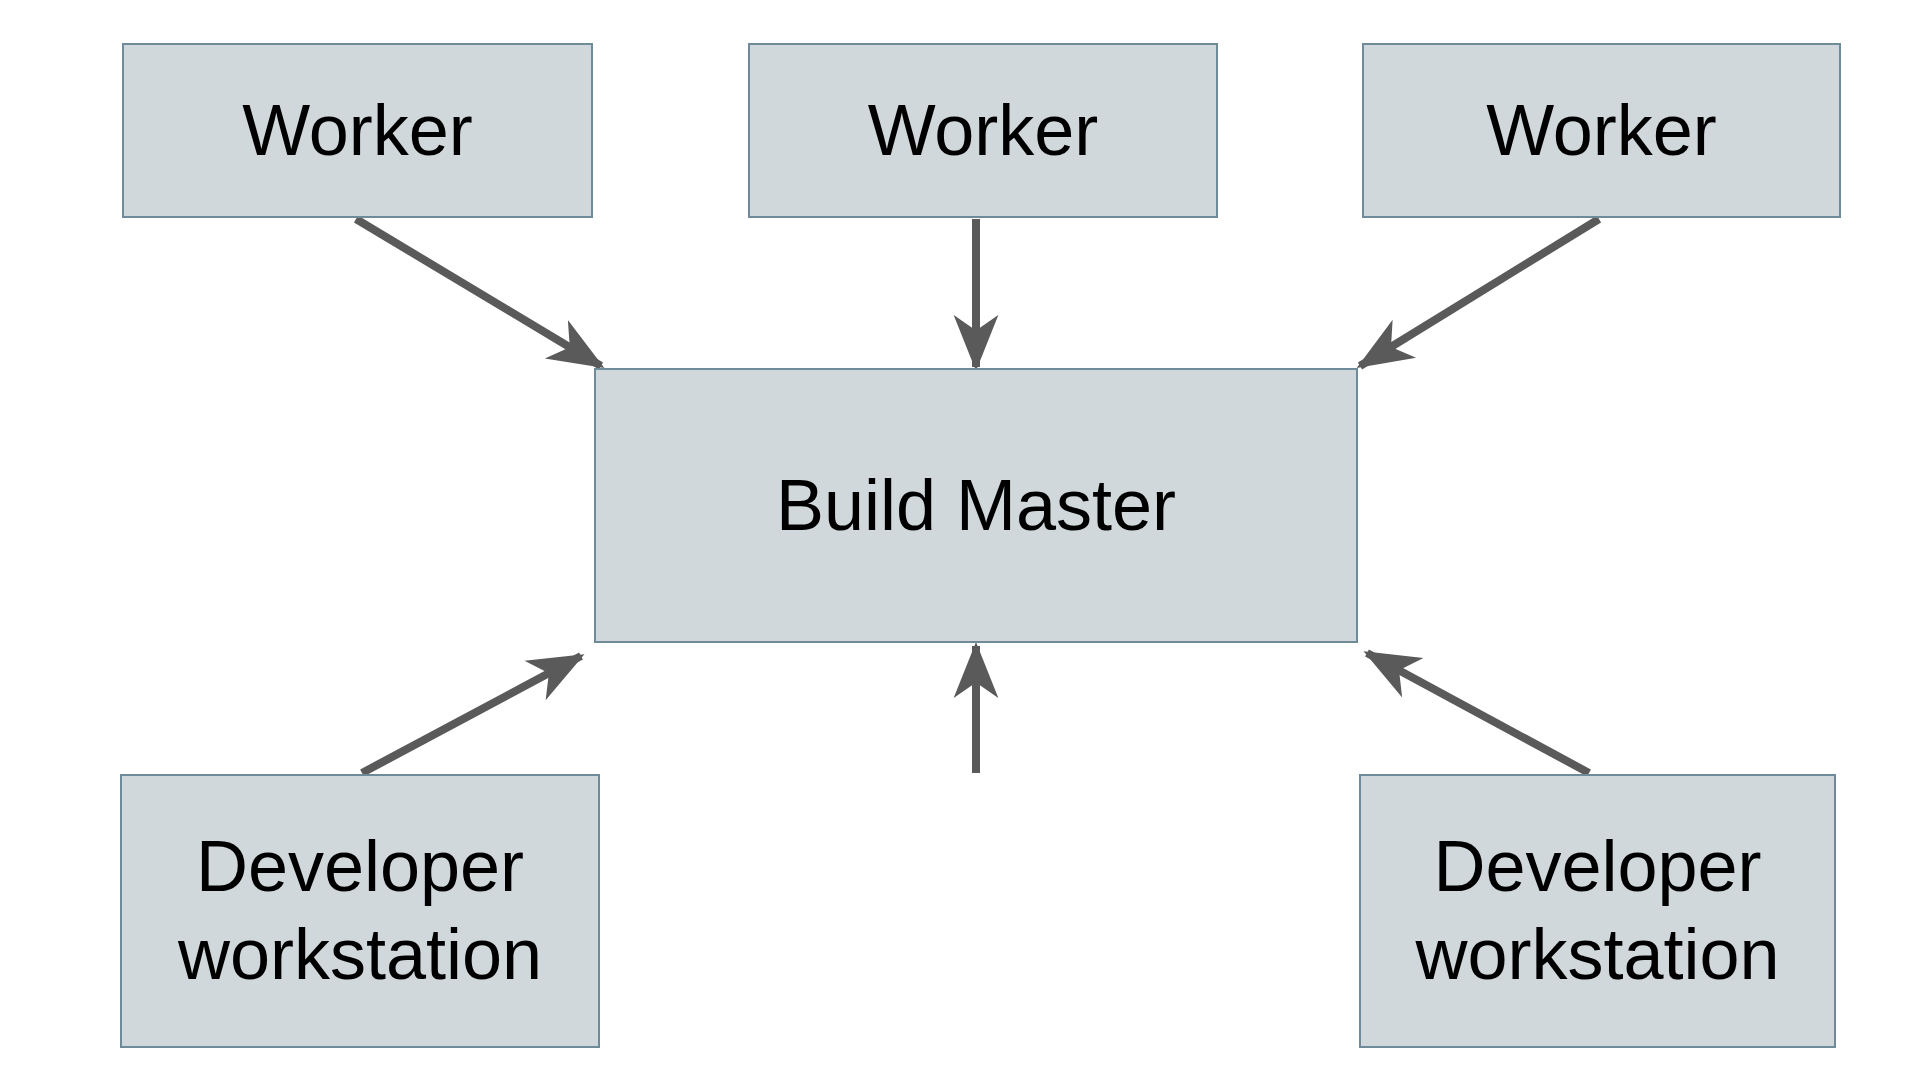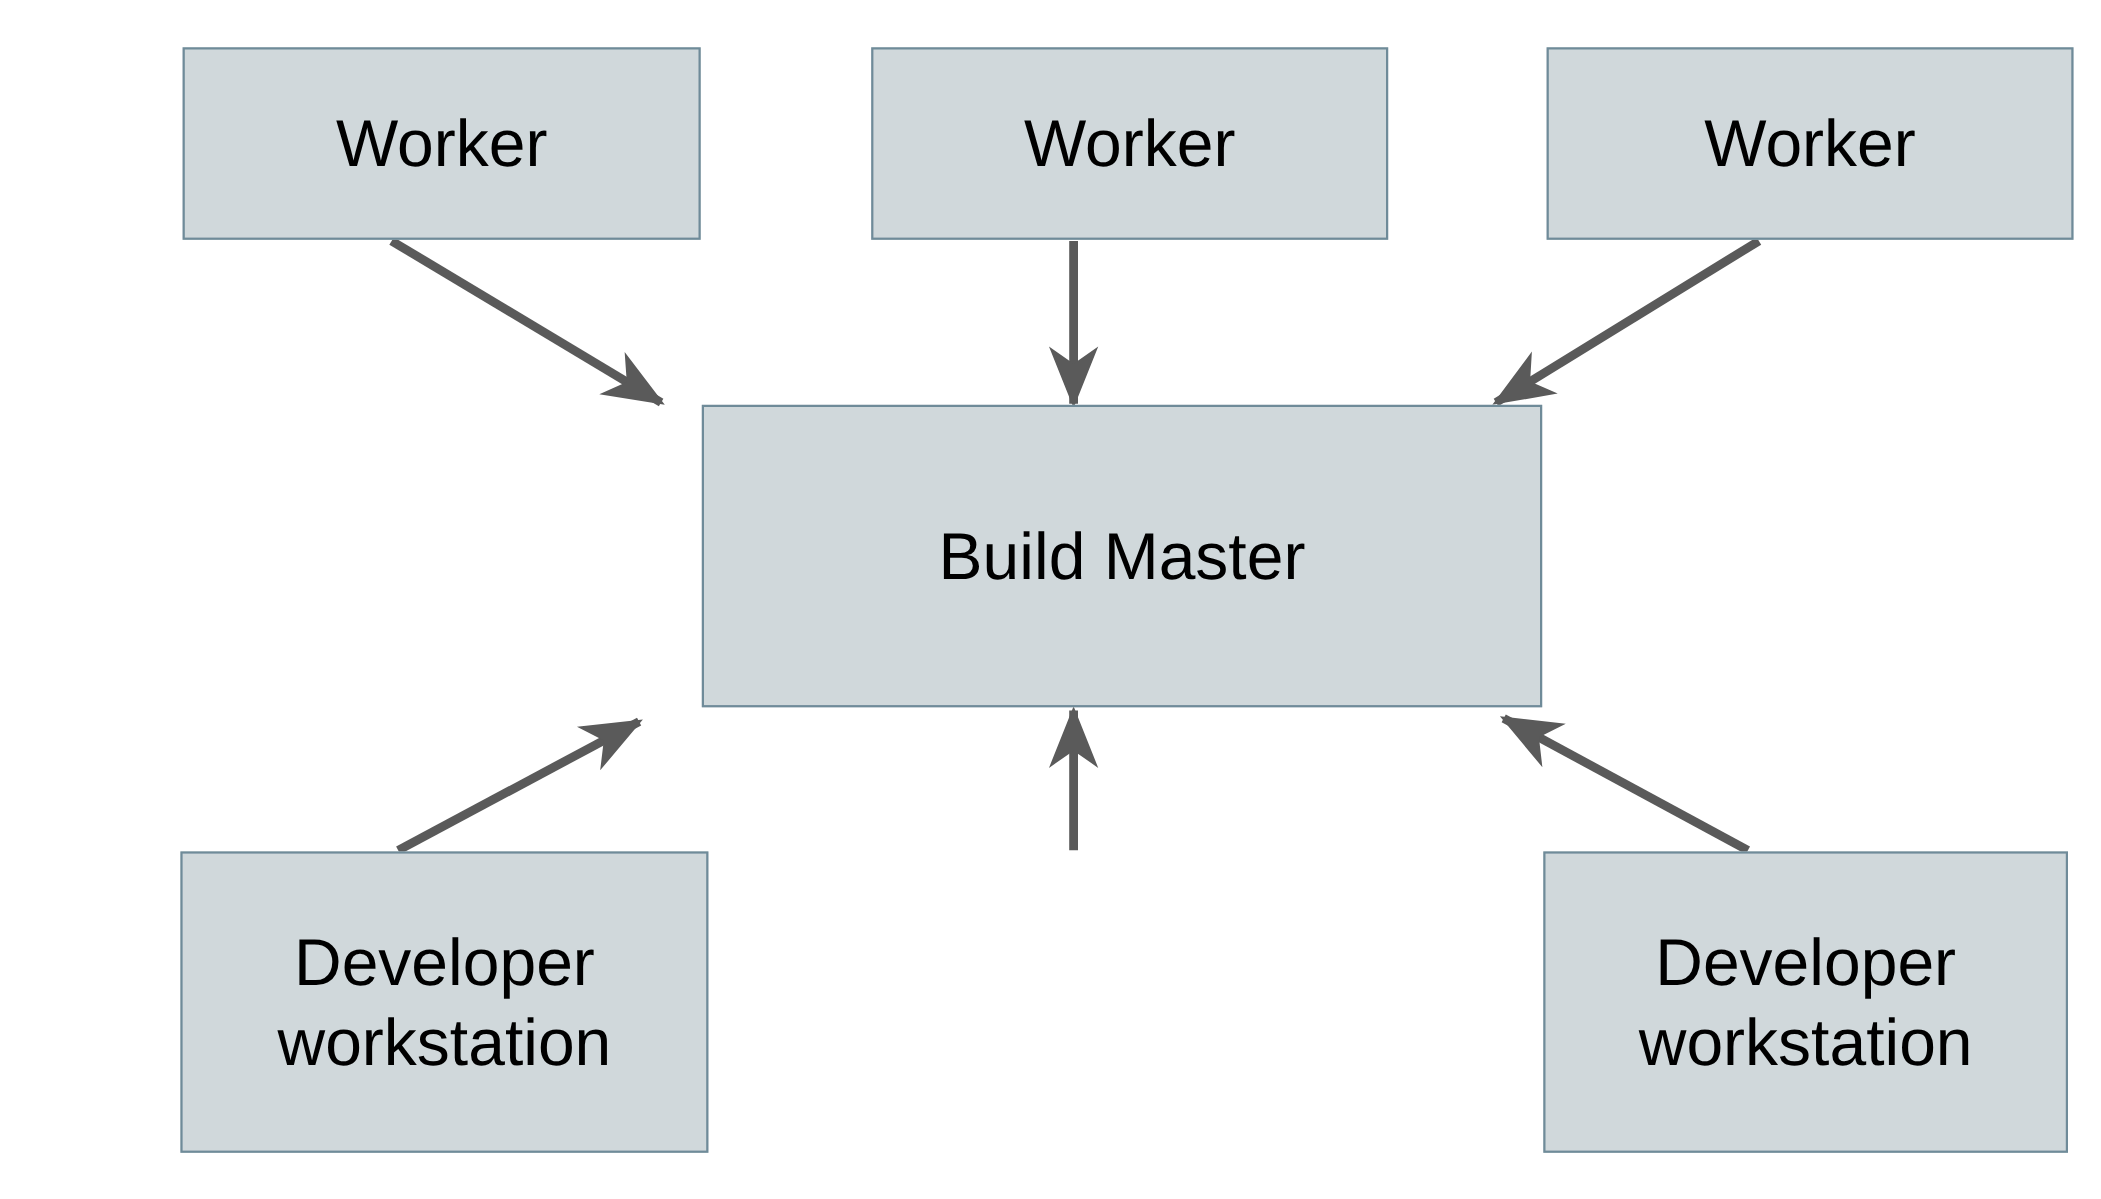--- a/index.html
+++ b/index.html
@@ -26,24 +26,23 @@
   .node {
     position: absolute;
     background: #d0d8db;
     border: 2px solid #6f8b99;
     box-sizing: border-box;
     display: flex;
     align-items: center;
     justify-content: center;
     text-align: center;
     color: #000000;
-    font-size: 60px;
+    font-size: 72px;
     line-height: 1.22;
     letter-spacing: 0px;
-    margin-left: 44px;
   }
   .node .label {
     padding: 0 10px;
   }
   
   .worker-left    { left: 122px;  top: 43px;  width: 471px; height: 175px; }
   .worker-middle  { left: 748px;  top: 43px;  width: 470px; height: 175px; }
   .worker-right   { left: 1362px; top: 43px;  width: 479px; height: 175px; }
   
   .build-master   { left: 594px;  top: 368px; width: 764px; height: 275px; align-items: center; }

